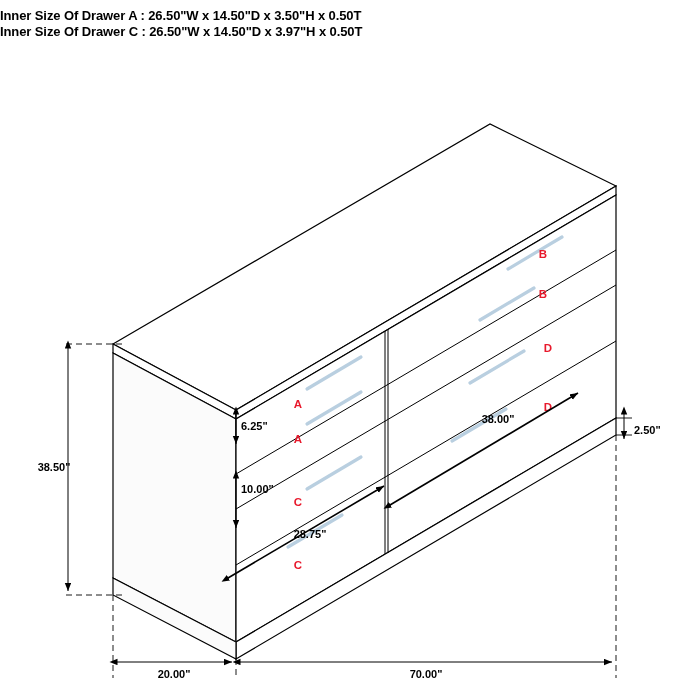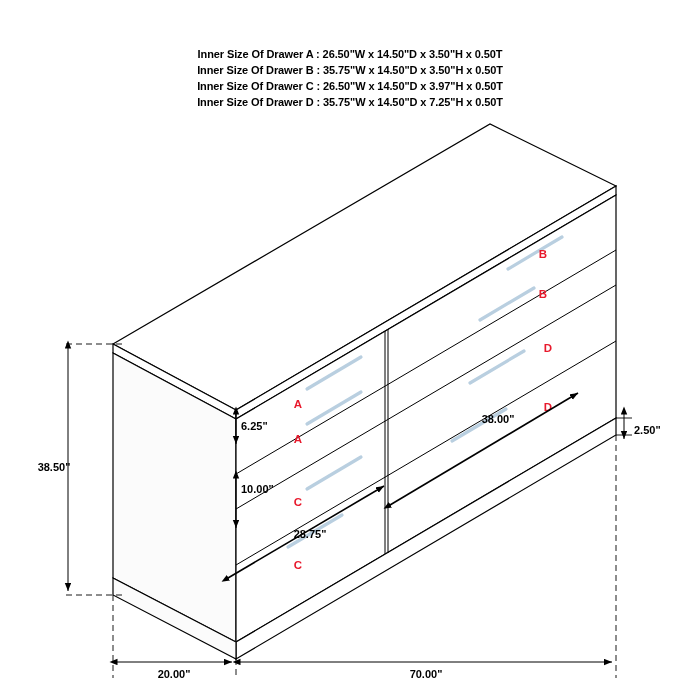--- a/index.html
+++ b/index.html
@@ -19,26 +19,25 @@
     position: absolute;
     left: 0; top: 0;
     width: 700px;
     height: 700px;
   }
   .spec-block {
     position: absolute;
     left: 0;
     top: 8px;
     width: 700px;
-    text-align: center;
-    font-size: 11px;
+    text-align: left;
+    font-size: 13px;
     font-weight: bold;
     line-height: 16px;
     letter-spacing: -0.1px;
-    margin-top: 38px;
   }
   .spec-line { white-space: nowrap; }
 
   svg.diagram {
     position: absolute;
     left: 0; top: 0;
     width: 700px;
     height: 700px;
   }
   .lbl {
@@ -54,23 +53,21 @@
     fill: #e8192c;
   }
 </style>
 </head>
 <body>
 
 <div id="stage">
 
   <div class="spec-block">
     <div class="spec-line">Inner Size Of Drawer A : 26.50"W x 14.50"D x 3.50"H x 0.50T</div>
-    <div class="spec-line">Inner Size Of Drawer B : 35.75"W x 14.50"D x 3.50"H x 0.50T</div>
     <div class="spec-line">Inner Size Of Drawer C : 26.50"W x 14.50"D x 3.97"H x 0.50T</div>
-    <div class="spec-line">Inner Size Of Drawer D : 35.75"W x 14.50"D x 7.25"H x 0.50T</div>
   </div>
 
   <svg class="diagram" viewBox="0 0 700 700">
 
     <polygon points="113,344 490,124 616,186 236,410" fill="#ffffff" stroke="#000000" stroke-width="1.2"></polygon>
 
     <polygon points="113,344 236,410 236,419 113,353" fill="#ffffff" stroke="#000000" stroke-width="1.2"></polygon>
 
     <polygon points="236,410 616,186 616,195 236,419" fill="#ffffff" stroke="#000000" stroke-width="1.2"></polygon>
 

